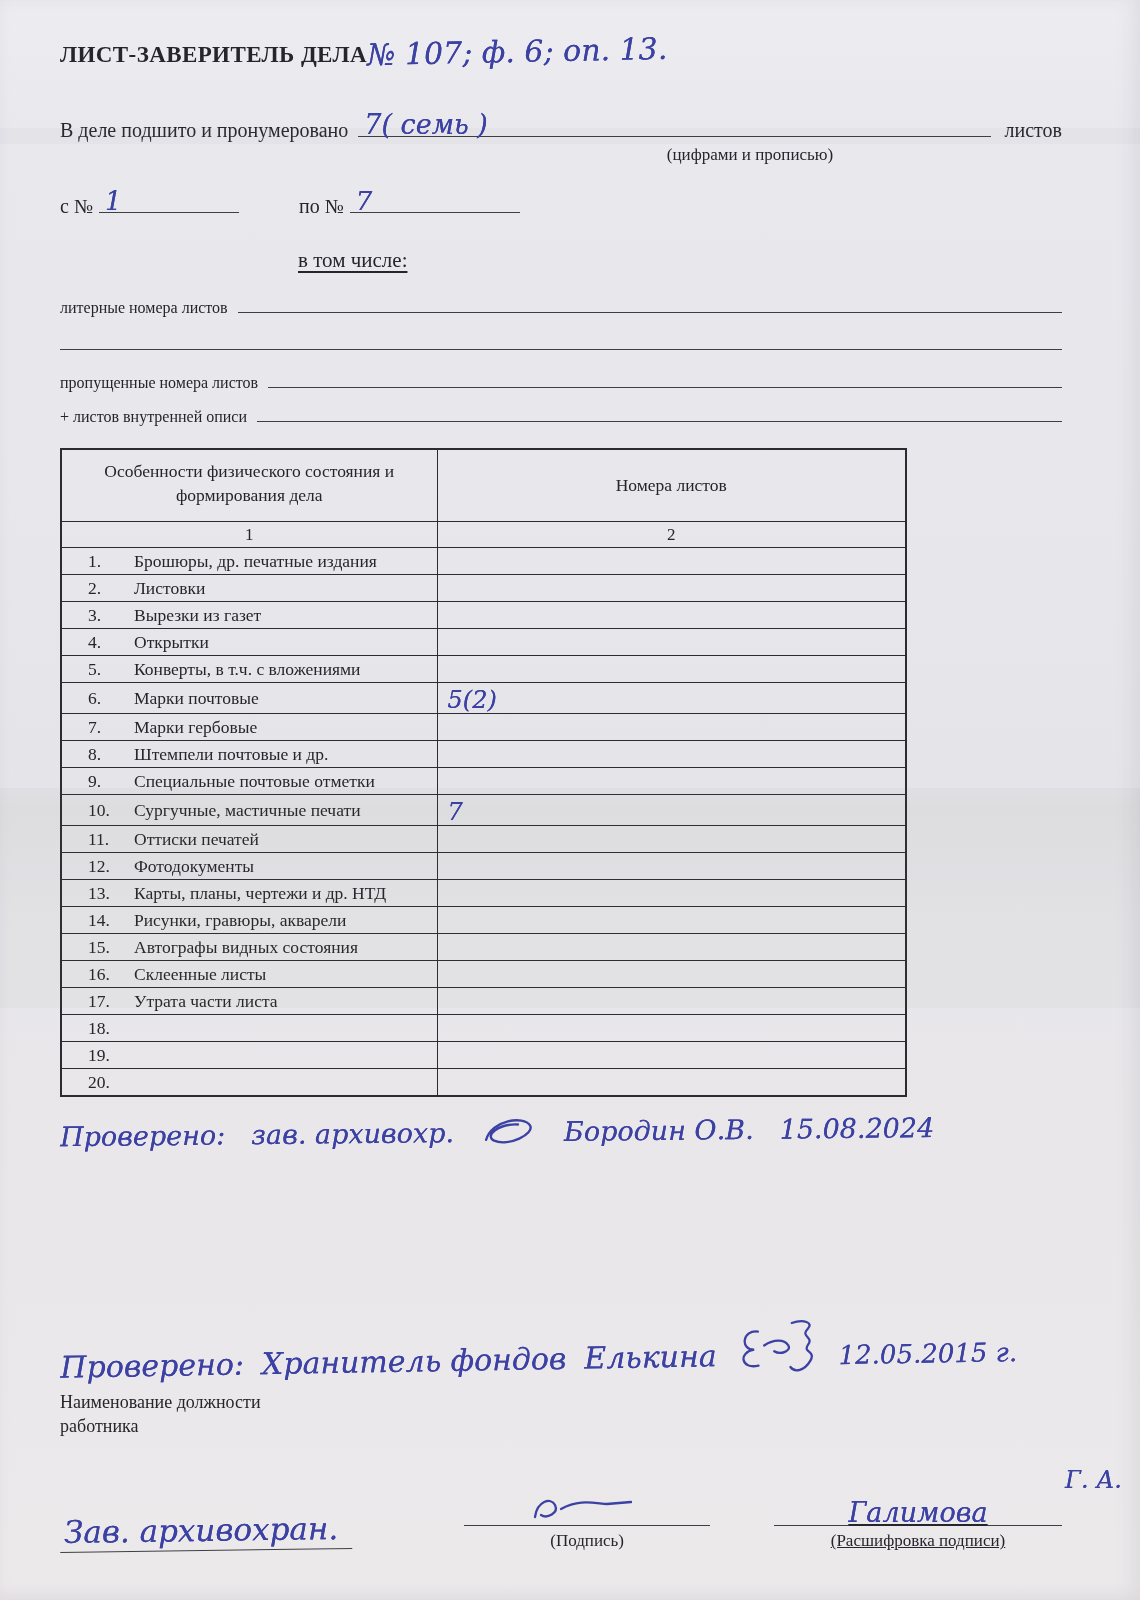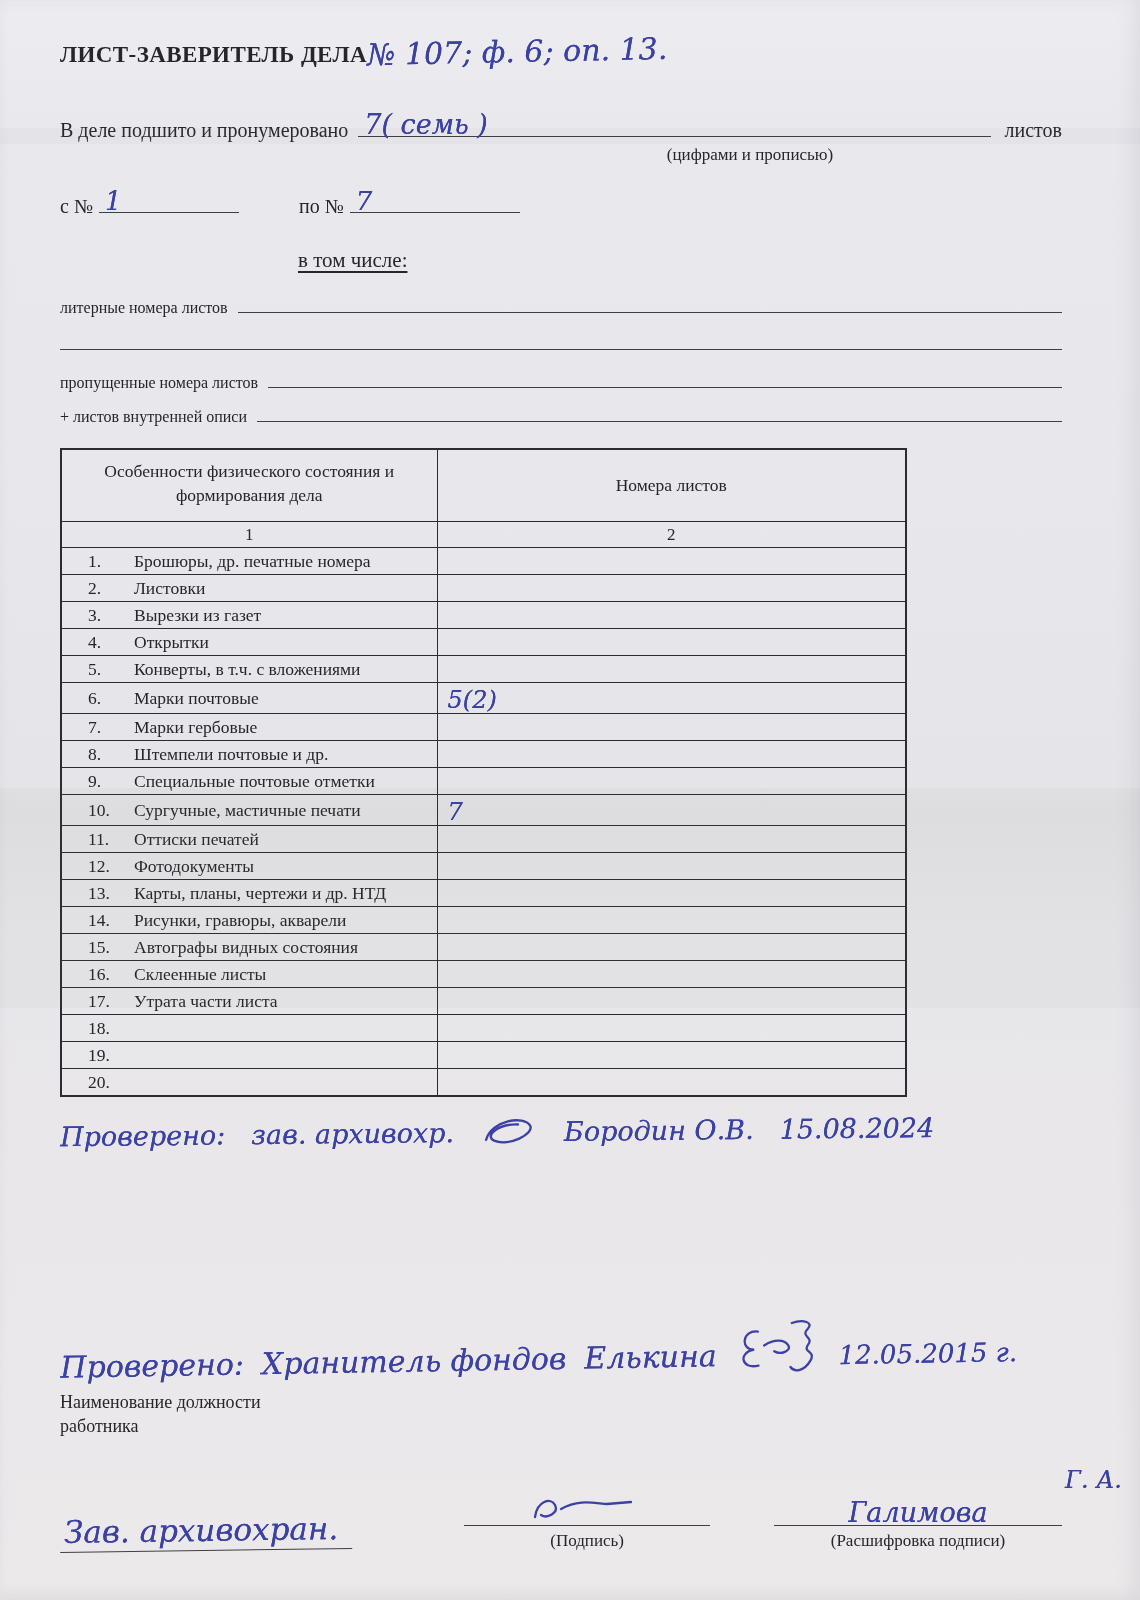--- a/index.html
+++ b/index.html
@@ -93,21 +93,21 @@
 
   .pos-caption{ margin-top:14px; font-size:18px; line-height:1.35; }
 
   
   .sign-row{ display:flex; margin-top:44px; align-items:flex-end; }
   .sign-col{ position:relative; }
   .sc-left{ width:392px; }
   .sc-left .hw{ font-size:31px; display:inline-block; border-bottom:1.7px solid #3f3e45; padding:0 14px 2px 4px; transform:rotate(-0.8deg); }
   .sc-center{ width:256px; margin-left:28px; text-align:center; }
   .sc-center .sig-box{ border-bottom:1.7px solid #3f3e45; height:44px; display:flex; justify-content:center; align-items:flex-end; }
-  .sc-right{ width:300px; margin-left:64px; text-align:center; }
+  .sc-right{ width:300px; margin-left:64px; text-align:center;text-decoration:underline; }
   .sc-right .sig-box{ border-bottom:1.7px solid #3f3e45; height:44px; display:flex; justify-content:center; align-items:flex-end; }
   .sc-right .name-hw{ font-size:27px; position:relative; top:3px; }
   .initials-hw{ position:absolute; right:-60px; top:-16px; font-size:24px; }
   .caption{ font-size:17px; margin-top:5px; }
 </style>
 </head>
 <body>
 
 <div class="page">
   <div class="band band1"></div>
@@ -163,21 +163,21 @@
         <th class="c1h">Особенности физического состояния и формирования дела</th>
         <th class="c2h">Номера листов</th>
       </tr>
       <tr class="colnum">
         <td>1</td>
         <td>2</td>
       </tr>
     </thead>
     <tbody>
       <tr class="item">
-          <td class="lbl"><span class="rownum">1.</span><span>Брошюры, др. печатные номера</span></td>
+          <td class="lbl"><span class="rownum">1.</span><span>Брошюры, др. печатные издания</span></td>
           <td class="val"><span class="hw"></span></td>
         </tr>
       <tr class="item">
           <td class="lbl"><span class="rownum">2.</span><span>Листовки</span></td>
           <td class="val"><span class="hw"></span></td>
         </tr>
       <tr class="item">
           <td class="lbl"><span class="rownum">3.</span><span>Вырезки из газет</span></td>
           <td class="val"><span class="hw"></span></td>
         </tr>

